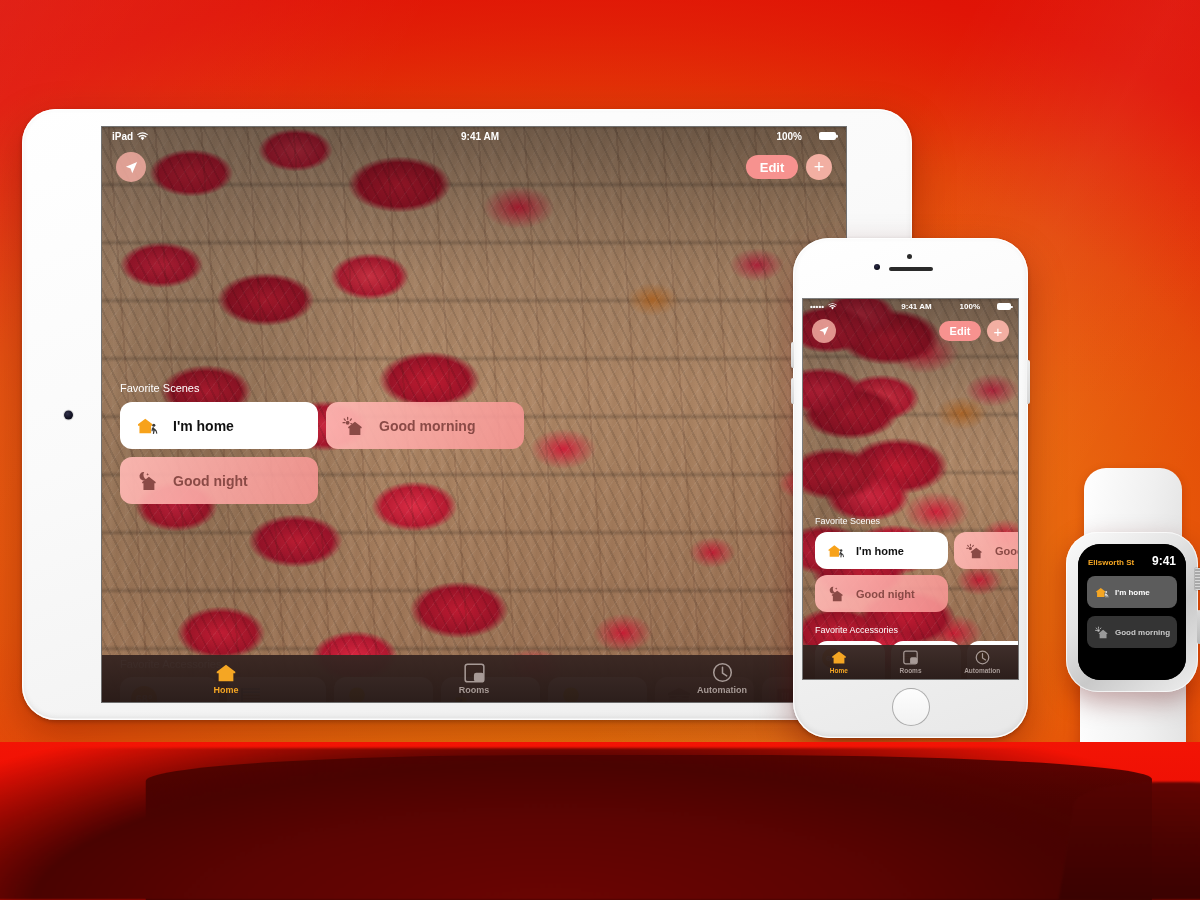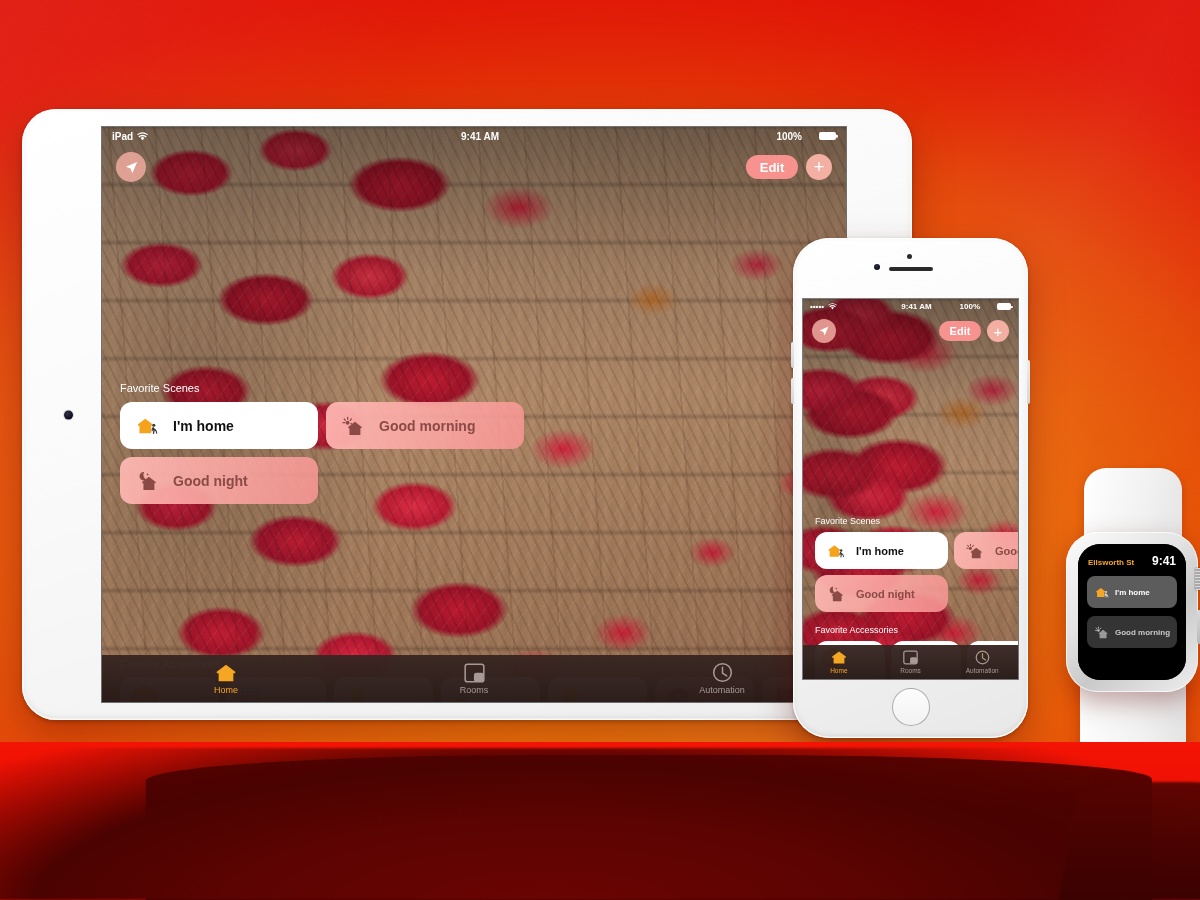--- a/index.html
+++ b/index.html
@@ -190,21 +190,21 @@
     border-radius:50%; background:#F7A21B; color:#fff;
     display:flex; align-items:center; justify-content:center; font-weight:bold;
   }
 
   .tabbar {
     position:absolute; left:0; right:0; bottom:0;
     background: linear-gradient(180deg, rgba(56,38,34,0.96), rgba(40,26,23,0.98));
     display:flex; align-items:center;
   }
   .tab { flex:1; display:flex; flex-direction:column; align-items:center; justify-content:center; gap:2px; }
-  .tab .tlabel { color:#A79A96; font-weight:400; }
+  .tab .tlabel { color:#A79A96; font-weight:700; }
   .tab.active .tlabel { color:#F5A623; }
 
   
   #ipad {
     position:absolute; left:22px; top:109px; width:890px; height:611px;
     background: linear-gradient(160deg,#FFFFFF 0%, #FAFAFA 40%, #EDEDED 100%);
     border-radius:34px;
     box-shadow: 0 16px 40px rgba(90,0,0,0.34), 0 2px 4px rgba(0,0,0,0.25);
   }
   #ipad::before {

